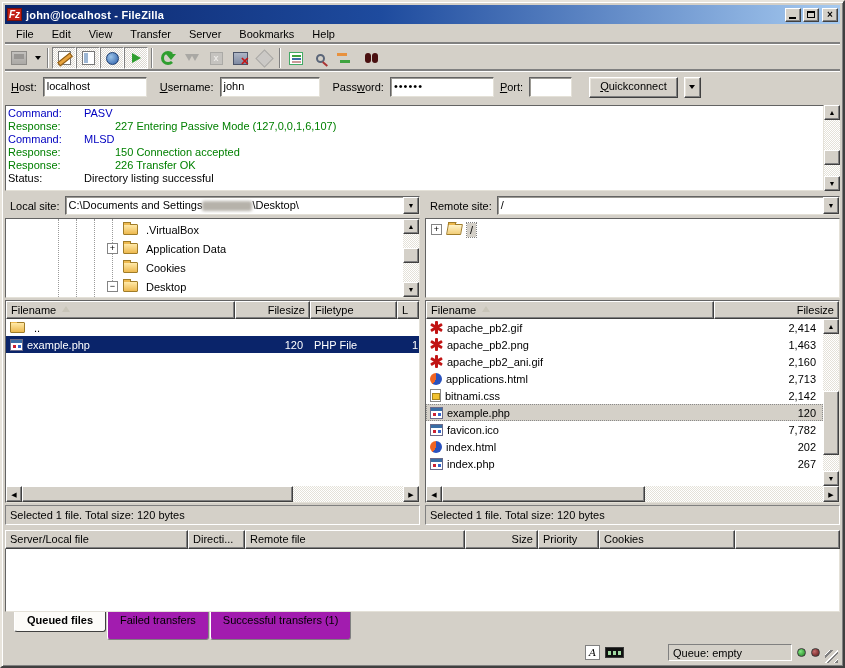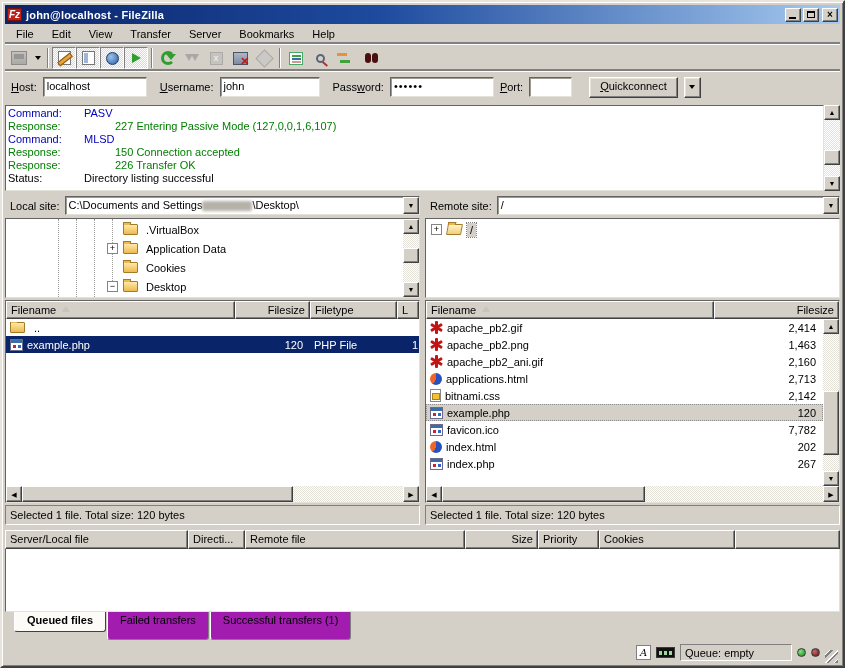--- a/index.html
+++ b/index.html
@@ -151,21 +151,21 @@
   .tabs{ height:21px; display:flex; align-items:flex-start; padding-left:9px; gap:1px;}
   .tab{ background:#a21caf; border:1px solid; border-color:#E8E4DC #808080 #808080 #fff; border-top:none;
     padding:2px 12px 0; height:28px; border-radius:0 0 3px 3px; white-space:nowrap; cursor:default;}
   .tab.active{ background:#FCFBF8; font-weight:bold; height:20px; border-color:#fff #404040 #404040 #fff;}
 
   
   .statusbar{ margin-top:auto; height:23px; display:flex; align-items:center; justify-content:flex-end; gap:5px; padding:2px 2px 0; flex:0 0 auto;}
   .st-icon-a{ width:15px; height:15px; background:#fff; border:1px solid #808080; font-family:"DejaVu Serif",serif; font-style:italic; font-size:10px; line-height:13px; text-align:center;}
   .st-badge{ width:19px; height:11px; background:#101010; border:1px solid #3A3A3A; position:relative;}
   .st-badge::after{ content:""; position:absolute; left:2px; top:3px; width:3px; height:4px; background:#9FD89F; box-shadow:5px 0 0 #9FD89F, 10px 0 0 #9FD89F;}
-  .st-queue{ width:112px; height:17px; background:#D4D0C8; border:1px solid; border-color:#808080 #fff #fff #808080; padding:2px 4px 0; white-space:nowrap;}
+  .st-queue{ width:124px; height:17px; background:#D4D0C8; border:1px solid; border-color:#808080 #fff #fff #808080; padding:2px 4px 0; white-space:nowrap;margin-left:39px;}
   .dot{ width:9px; height:9px; border-radius:50%; border:1px solid #3A3A3A;}
   .dot.green{ background:radial-gradient(circle at 35% 35%, #7FE87F, #1E7A1E);}
   .dot.red{ background:radial-gradient(circle at 35% 35%, #C46A6A, #5A1414);}
   .grip{ width:13px; height:13px; background:repeating-linear-gradient(135deg, transparent 0 3px, #fff 3px 4px, #808080 4px 6px); align-self:flex-end;}
 </style>
 </head>
 <body>
 
 <div class="window">
 

